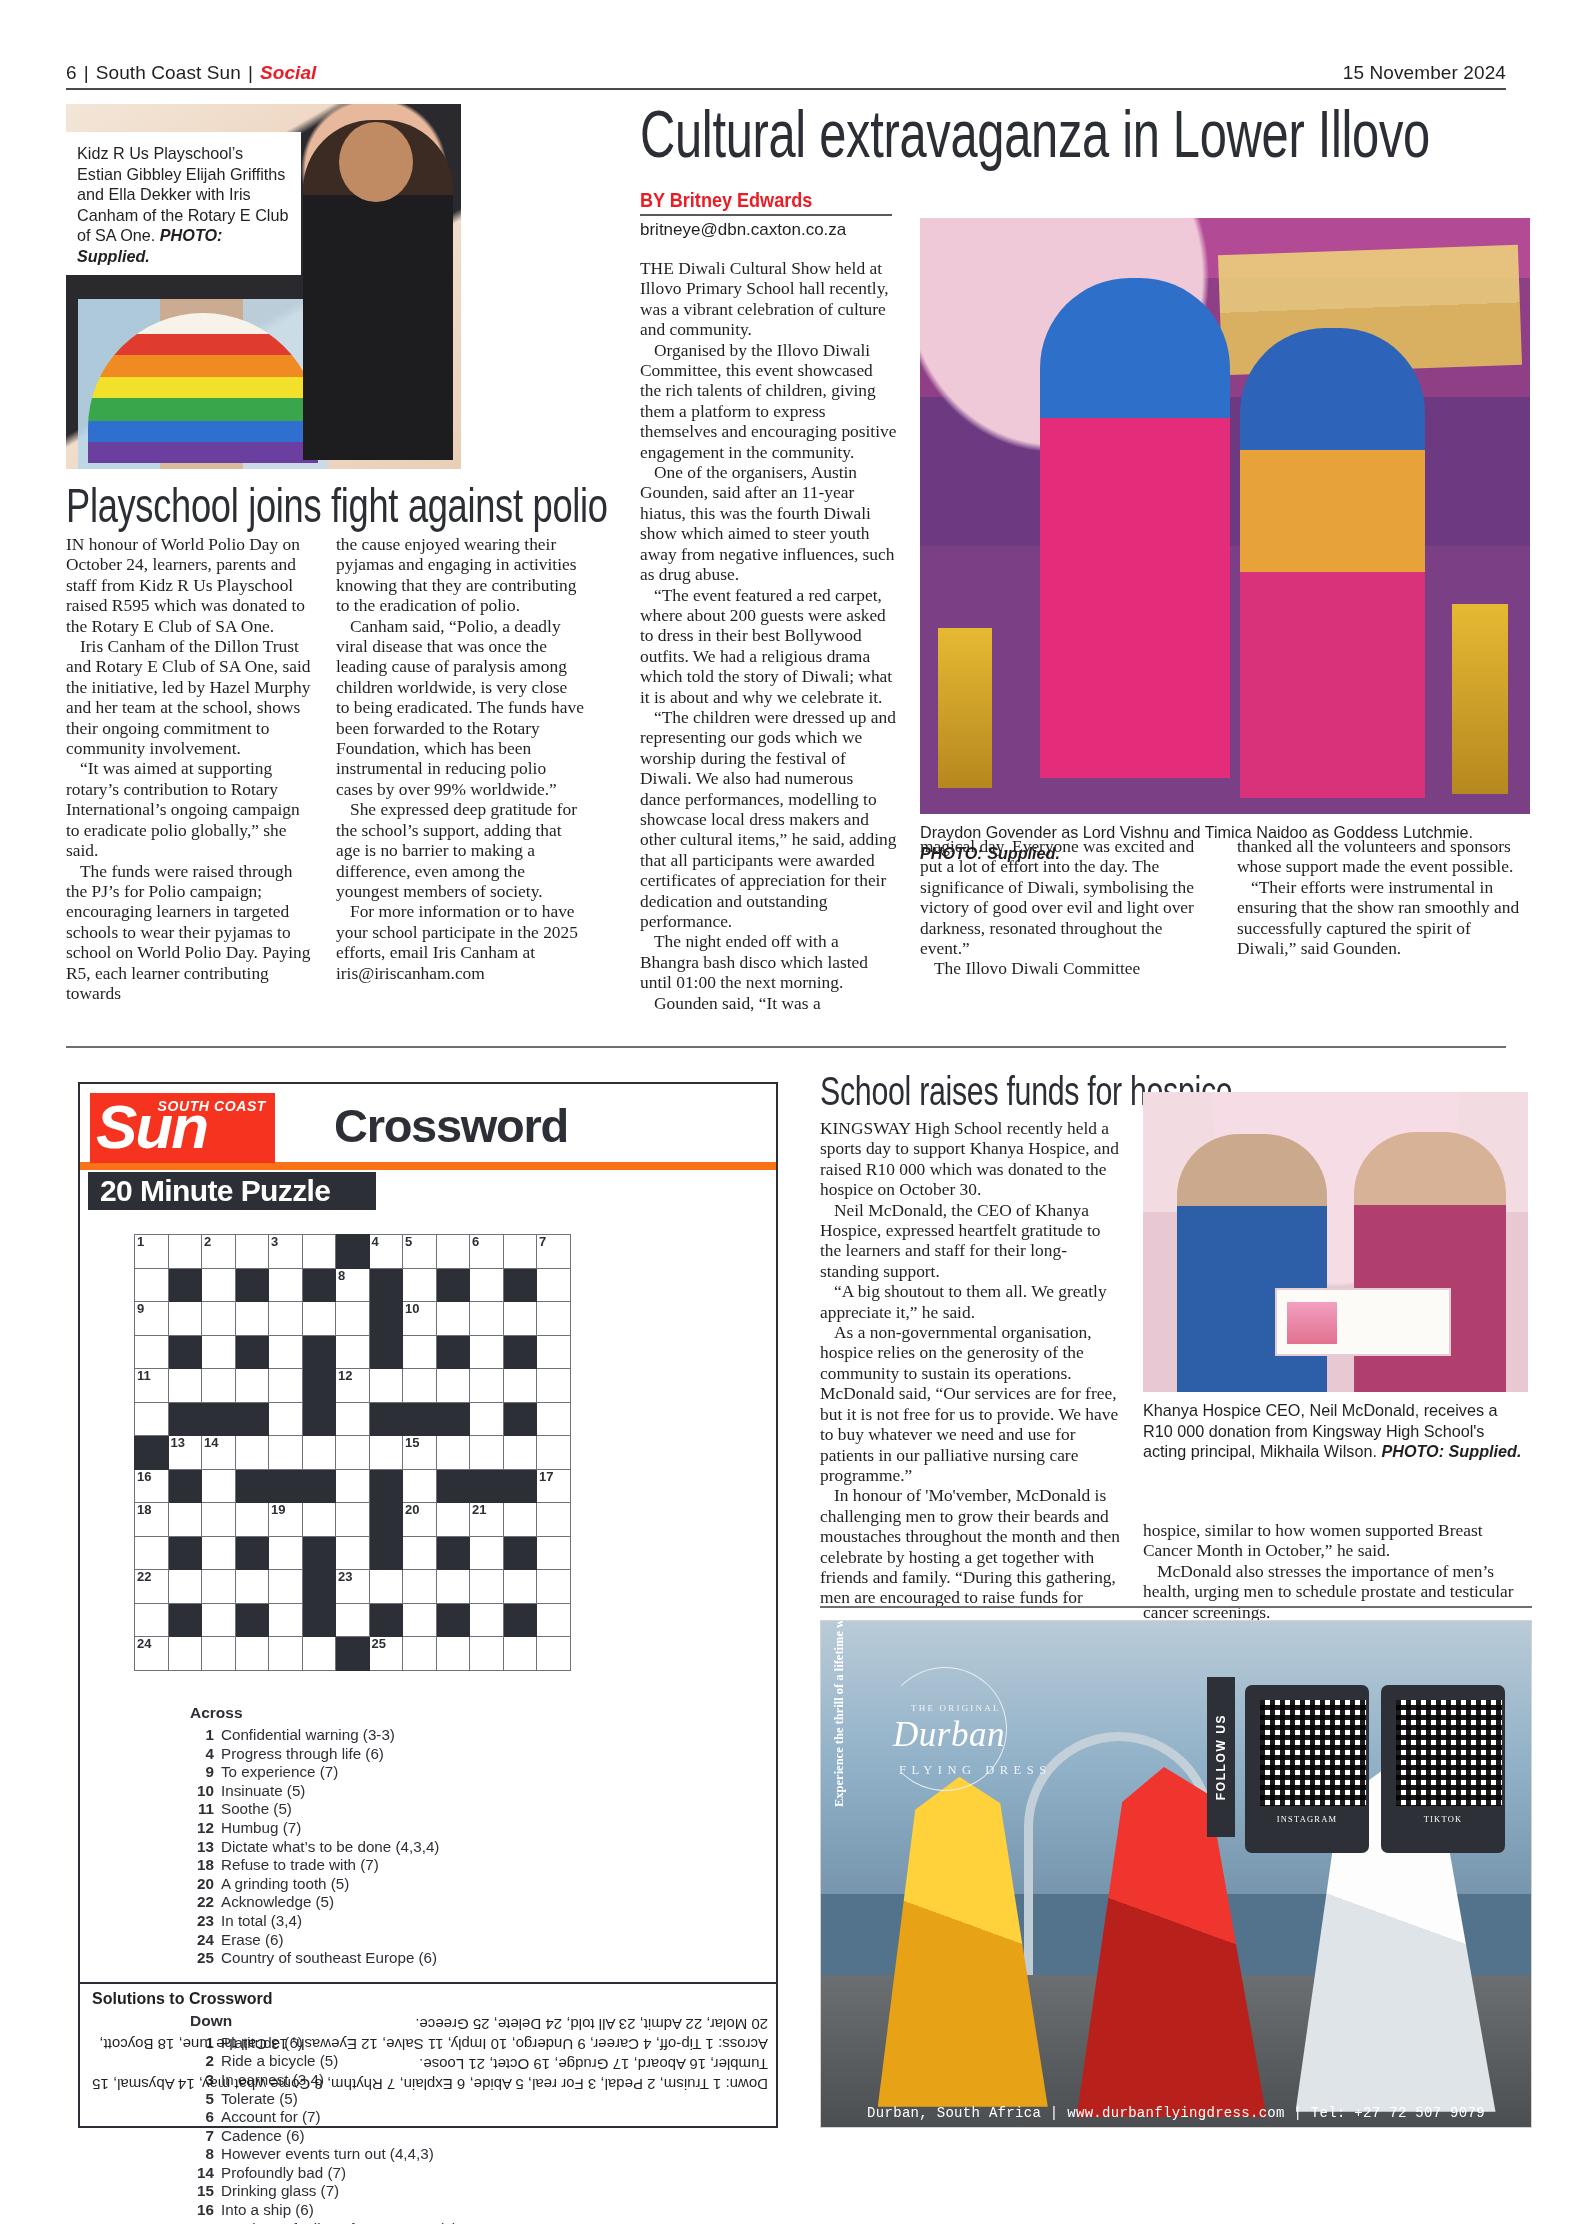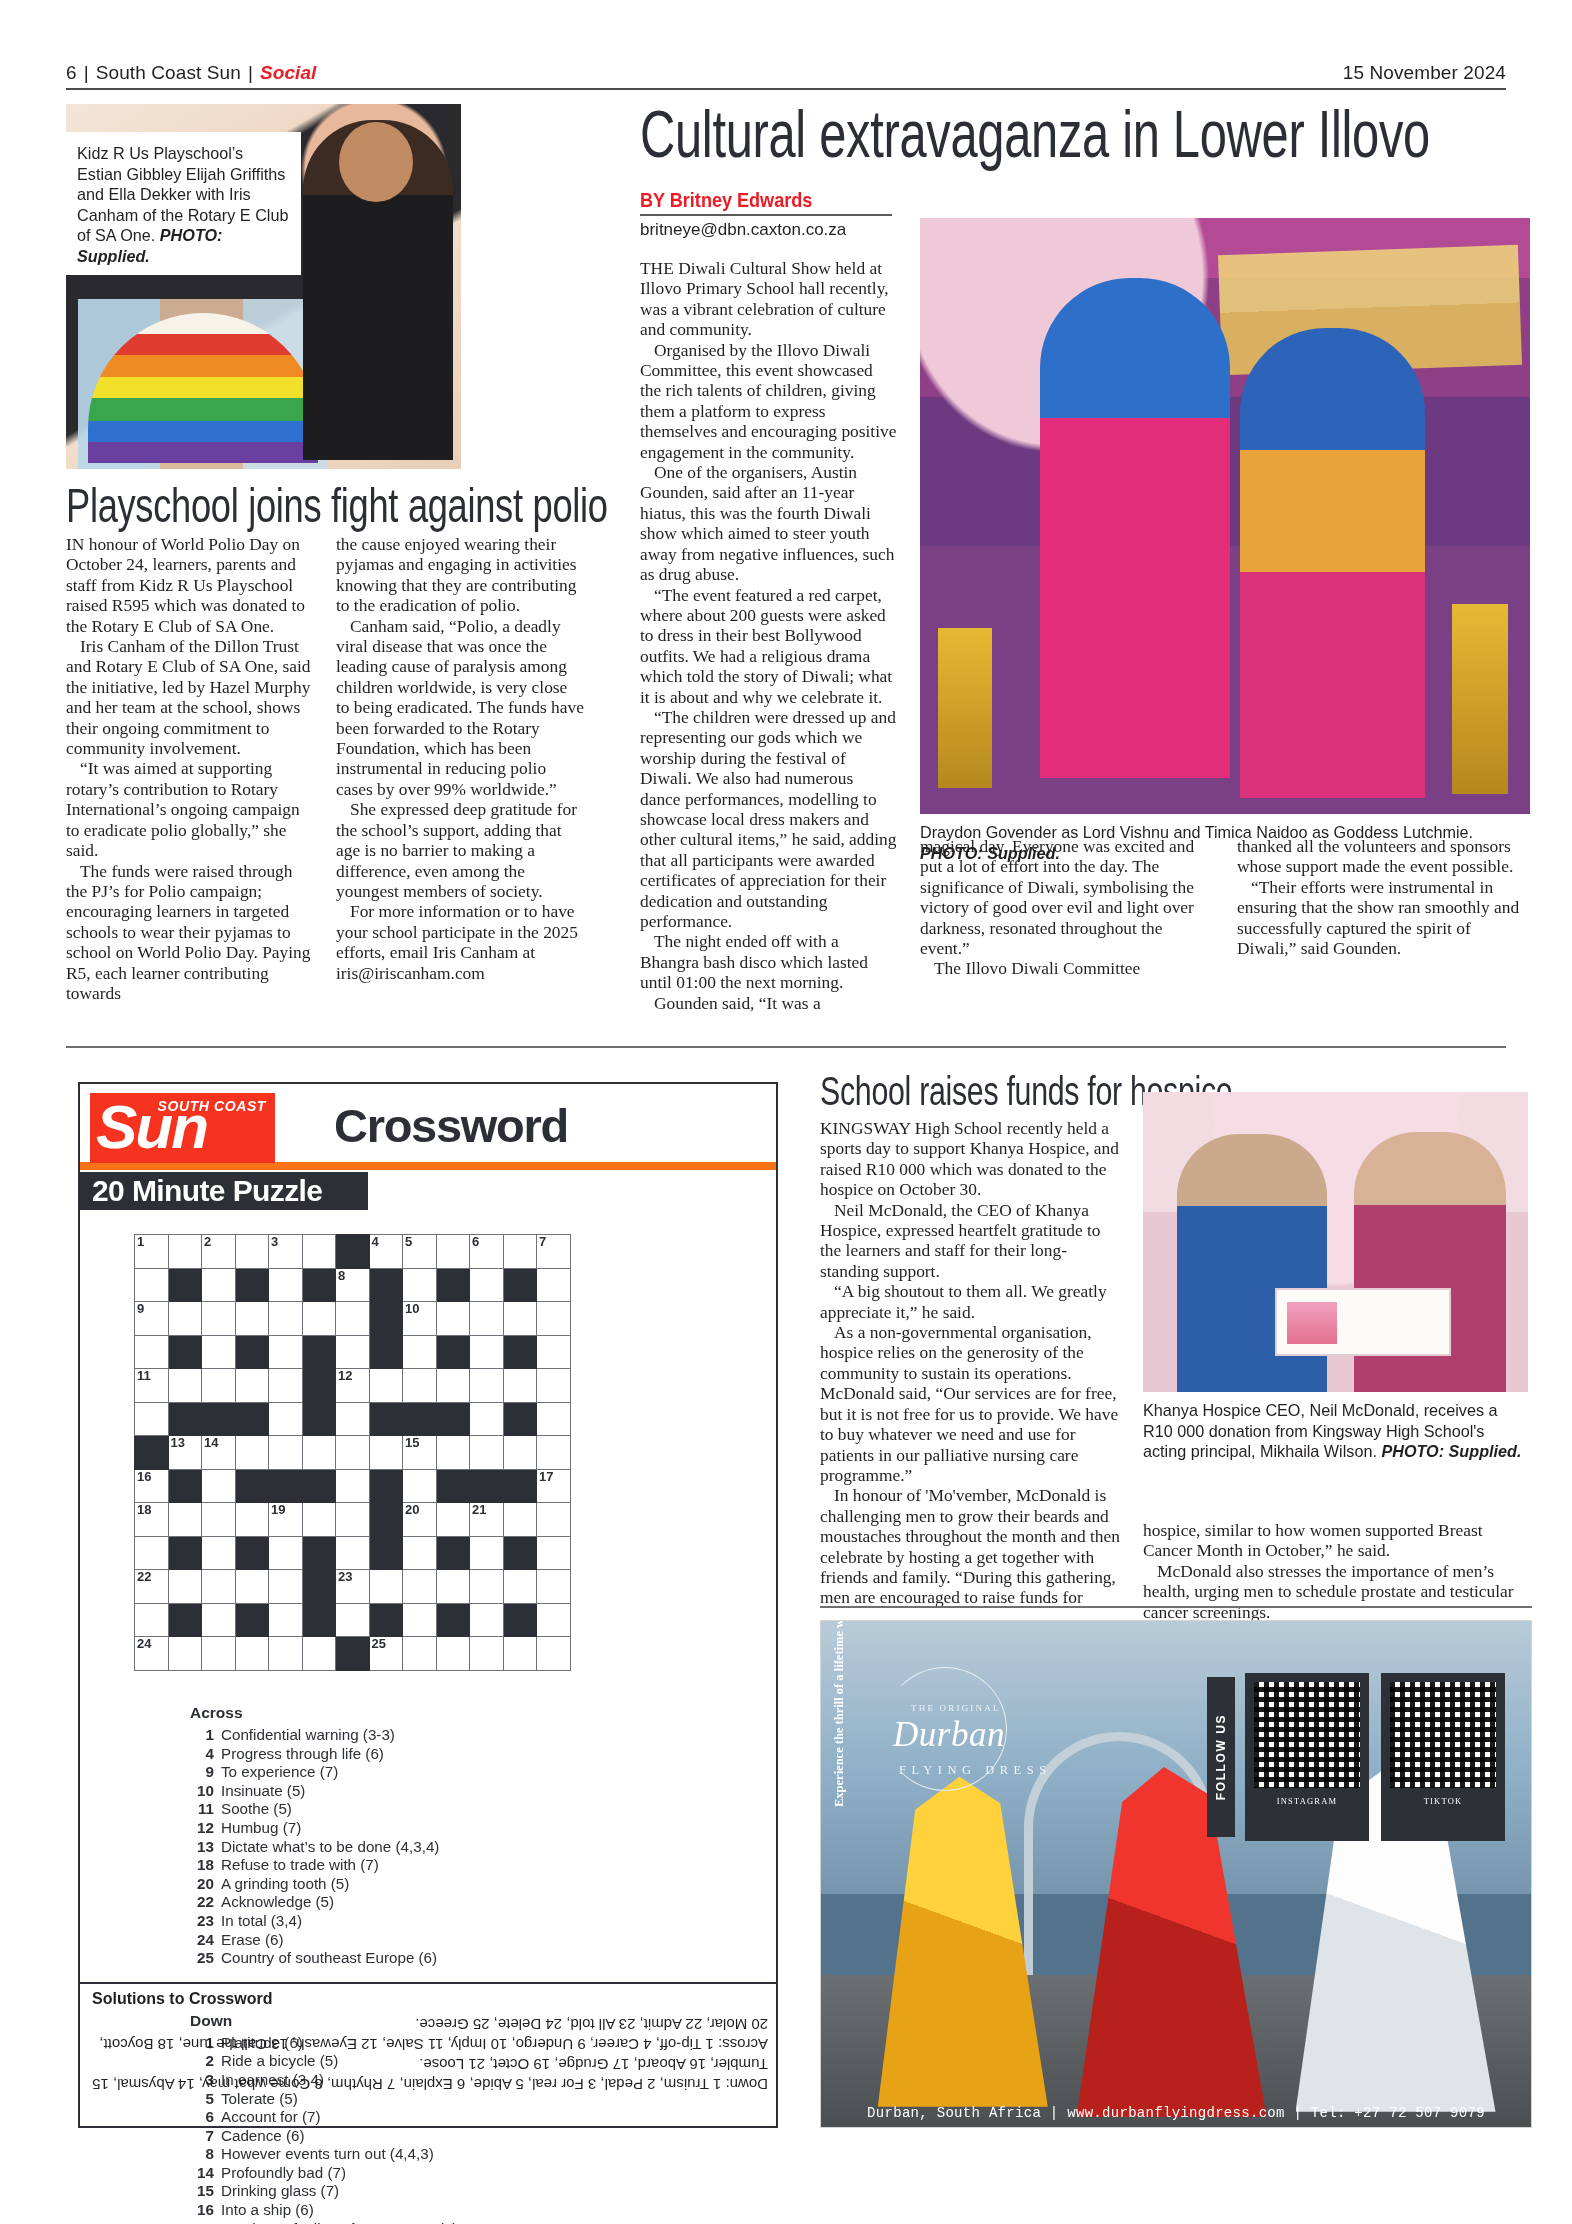--- a/index.html
+++ b/index.html
@@ -185,21 +185,21 @@
     position:absolute; left:6px; top:3px;
     font-family:"Liberation Sans", sans-serif; font-weight:bold; font-style:italic;
     font-size:62px; line-height:62px; letter-spacing:-2px;
   }
   .xw-title{
     position:absolute; left:254px; top:14px;
     font-family:"Liberation Sans", sans-serif; font-weight:bold;
     font-size:47px; color:#2d2f36; letter-spacing:-1.3px;
   }
   .xw-band{
-    position:absolute; left:0; top:88px; width:288px; height:38px;
+    position:absolute; left:8px; top:88px; width:288px; height:38px;
     background:#2d2f36; color:#fff;
     font-family:"Liberation Sans", sans-serif; font-weight:bold;
     font-size:30px; line-height:38px; padding-left:12px; letter-spacing:-.6px;
   }
   .xw-gridwrap{ position:absolute; left:54px; top:150px; }
   table.xw{ border-collapse:collapse; }
   table.xw td{
     width:33.5px; height:33.5px; border:1.2px solid #6f7278;
     background:#fff; position:relative; padding:0;
   }
@@ -337,22 +337,22 @@
   }
   .ad-follow{
     position:absolute; left:386px; top:56px; width:28px; height:160px;
     background:#2d3137; color:#fff;
     font-family:"Liberation Sans", sans-serif; font-weight:bold;
     font-size:12px; letter-spacing:1.6px;
     display:flex; align-items:center; justify-content:center;
   }
   .ad-follow span{ transform:rotate(-90deg); white-space:nowrap; }
   .qr{
-    position:absolute; top:52px; width:124px; height:168px;
-    background:#2d3137; border-radius:0; padding:9px;
+    position:absolute; top:64px; width:124px; height:168px;
+    background:#2d3137; border-radius:7px; padding:15px;
   }
   .qr.one{ left:424px; }
   .qr.two{ left:560px; }
   .qr .code{
     width:106px; height:106px; background:#fff;
     background-image:
       repeating-linear-gradient(90deg,#1a1a1a 0 5px,transparent 5px 10px),
       repeating-linear-gradient(0deg,#1a1a1a 0 5px,transparent 5px 10px);
     background-size:10px 10px, 10px 10px;
     background-blend-mode:multiply;

